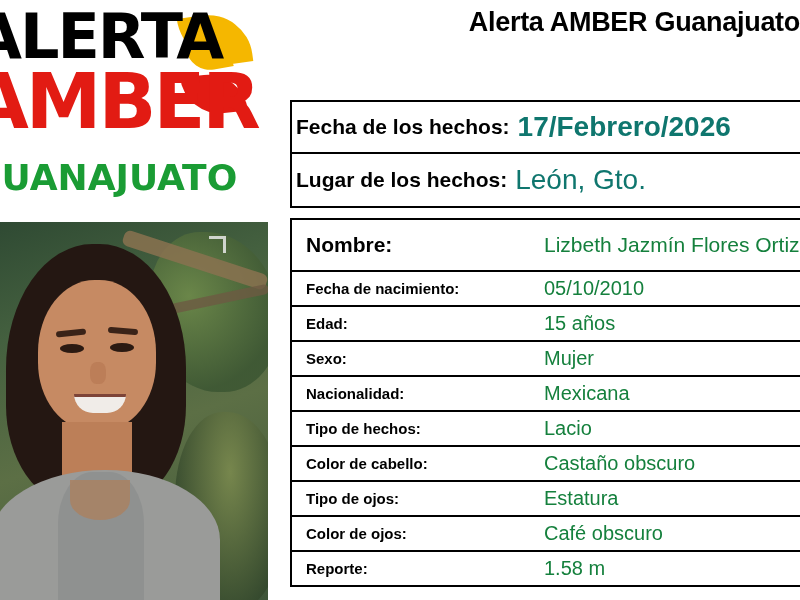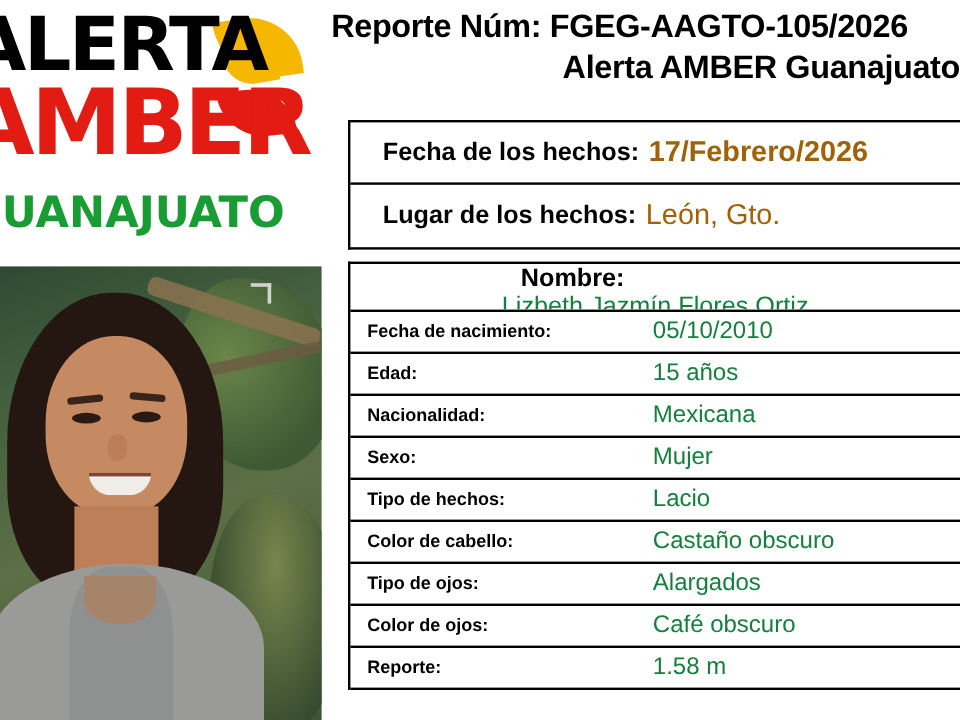--- a/index.html
+++ b/index.html
@@ -309,36 +309,36 @@
     width: 510px;
     border: 2px solid #000;
     border-right: none;
     box-sizing: border-box;
   }
   .header-row {
     display: flex;
     align-items: center;
     height: 52px;
     border-bottom: 2px solid #000;
-    padding-left: 27px;
+    padding-left: 4px;
     box-sizing: border-box;
   }
   .header-row:last-child {
     border-bottom: none;
   }
   .header-row .lbl {
     font-size: 21px;
     font-weight: bold;
     color: #000;
     white-space: nowrap;
   }
   .header-row .val {
-    font-size: 24px;
-    font-weight: bold;
-    color: #a16207;
+    font-size: 28px;
+    font-weight: bold;
+    color: #0f766e;
     margin-left: 8px;
     white-space: nowrap;
   }
   .header-row.plain .val {
     font-weight: normal;
   }
 
   .detail-table {
     position: absolute;
     left: 14px;
@@ -349,22 +349,21 @@
     box-sizing: border-box;
   }
   .detail-row {
     display: flex;
     align-items: center;
     height: 35px;
     border-bottom: 2px solid #000;
     box-sizing: border-box;
   }
   .detail-row.tall {
-    height: 40px;
-    flex-direction: column;
+    height: 52px;
   }
   .detail-row .lbl {
     width: 252px;
     padding-left: 14px;
     box-sizing: border-box;
     font-size: 15px;
     font-weight: bold;
     color: #000;
     white-space: nowrap;
   }
@@ -414,21 +413,20 @@
       <div class="top-strap"></div>
       <div class="chest-shadow"></div>
       <div class="crop-mark"></div>
     </div>
 
   </div>
 
   <div class="right-col">
 
     <div class="report-title">
-      <span>Reporte Núm: FGEG-AAGTO-105/2026</span>
       <span class="line2">Alerta AMBER Guanajuato</span>
     </div>
 
     <div class="header-box">
       <div class="header-row">
         <span class="lbl">Fecha de los hechos:</span>
         <span class="val">17/Febrero/2026</span>
       </div>
       <div class="header-row plain">
         <span class="lbl">Lugar de los hechos:</span>
@@ -447,42 +445,42 @@
         <span class="lbl">Fecha de nacimiento:</span>
         <span class="val">05/10/2010</span>
       </div>
 
       <div class="detail-row">
         <span class="lbl">Edad:</span>
         <span class="val">15 años</span>
       </div>
 
       <div class="detail-row">
+        <span class="lbl">Sexo:</span>
+        <span class="val">Mujer</span>
+      </div>
+
+      <div class="detail-row">
         <span class="lbl">Nacionalidad:</span>
         <span class="val">Mexicana</span>
       </div>
 
       <div class="detail-row">
-        <span class="lbl">Sexo:</span>
-        <span class="val">Mujer</span>
-      </div>
-
-      <div class="detail-row">
         <span class="lbl">Tipo de hechos:</span>
         <span class="val">Lacio</span>
       </div>
 
       <div class="detail-row">
         <span class="lbl">Color de cabello:</span>
         <span class="val">Castaño obscuro</span>
       </div>
 
       <div class="detail-row">
         <span class="lbl">Tipo de ojos:</span>
-        <span class="val">Alargados</span>
+        <span class="val">Estatura</span>
       </div>
 
       <div class="detail-row">
         <span class="lbl">Color de ojos:</span>
         <span class="val">Café obscuro</span>
       </div>
 
       <div class="detail-row">
         <span class="lbl">Reporte:</span>
         <span class="val">1.58 m</span>

